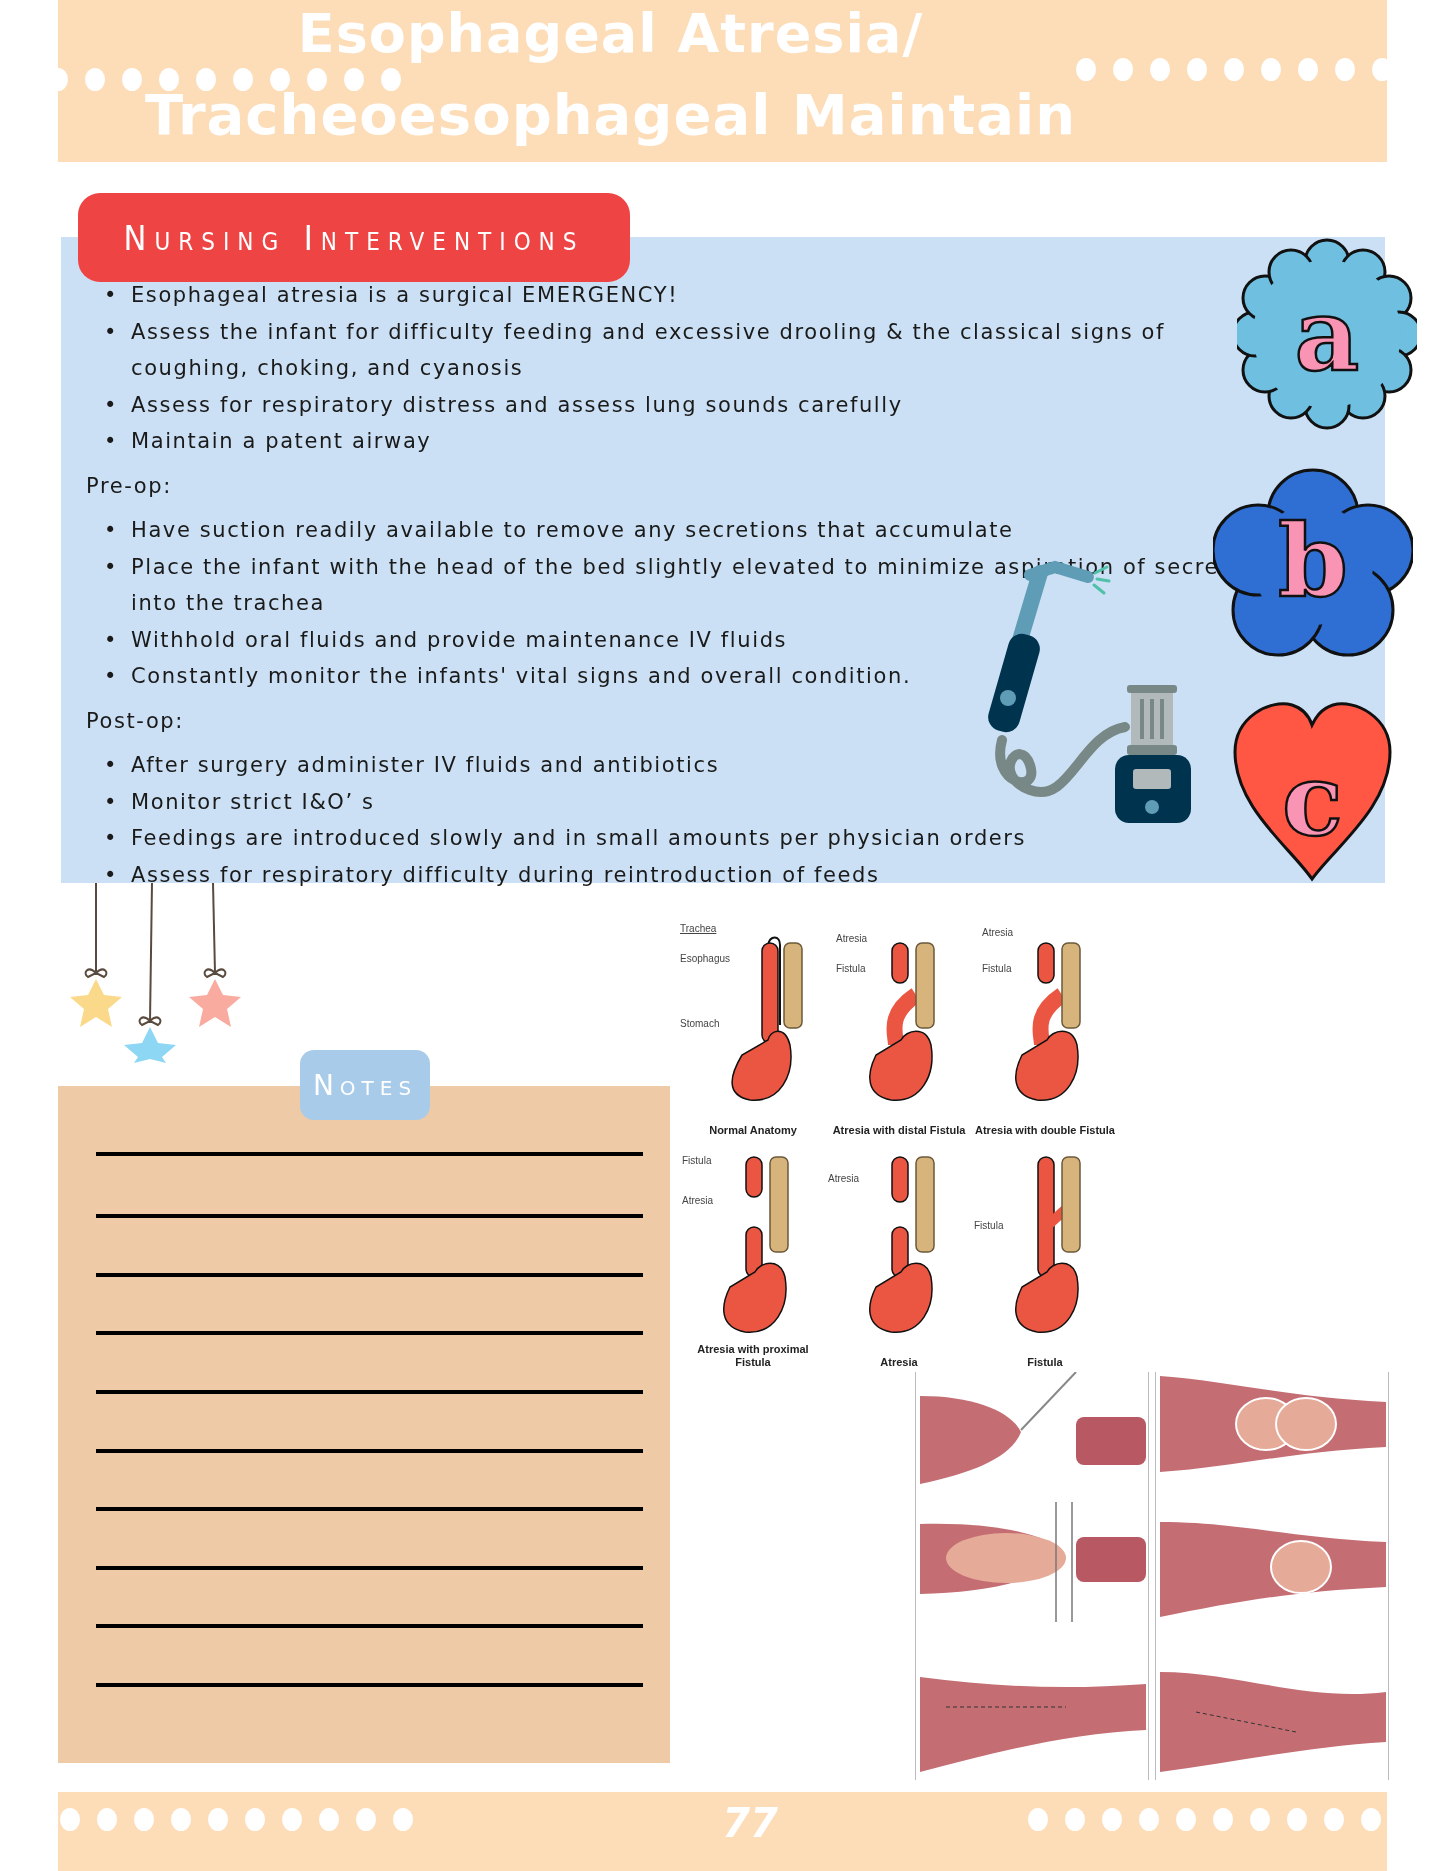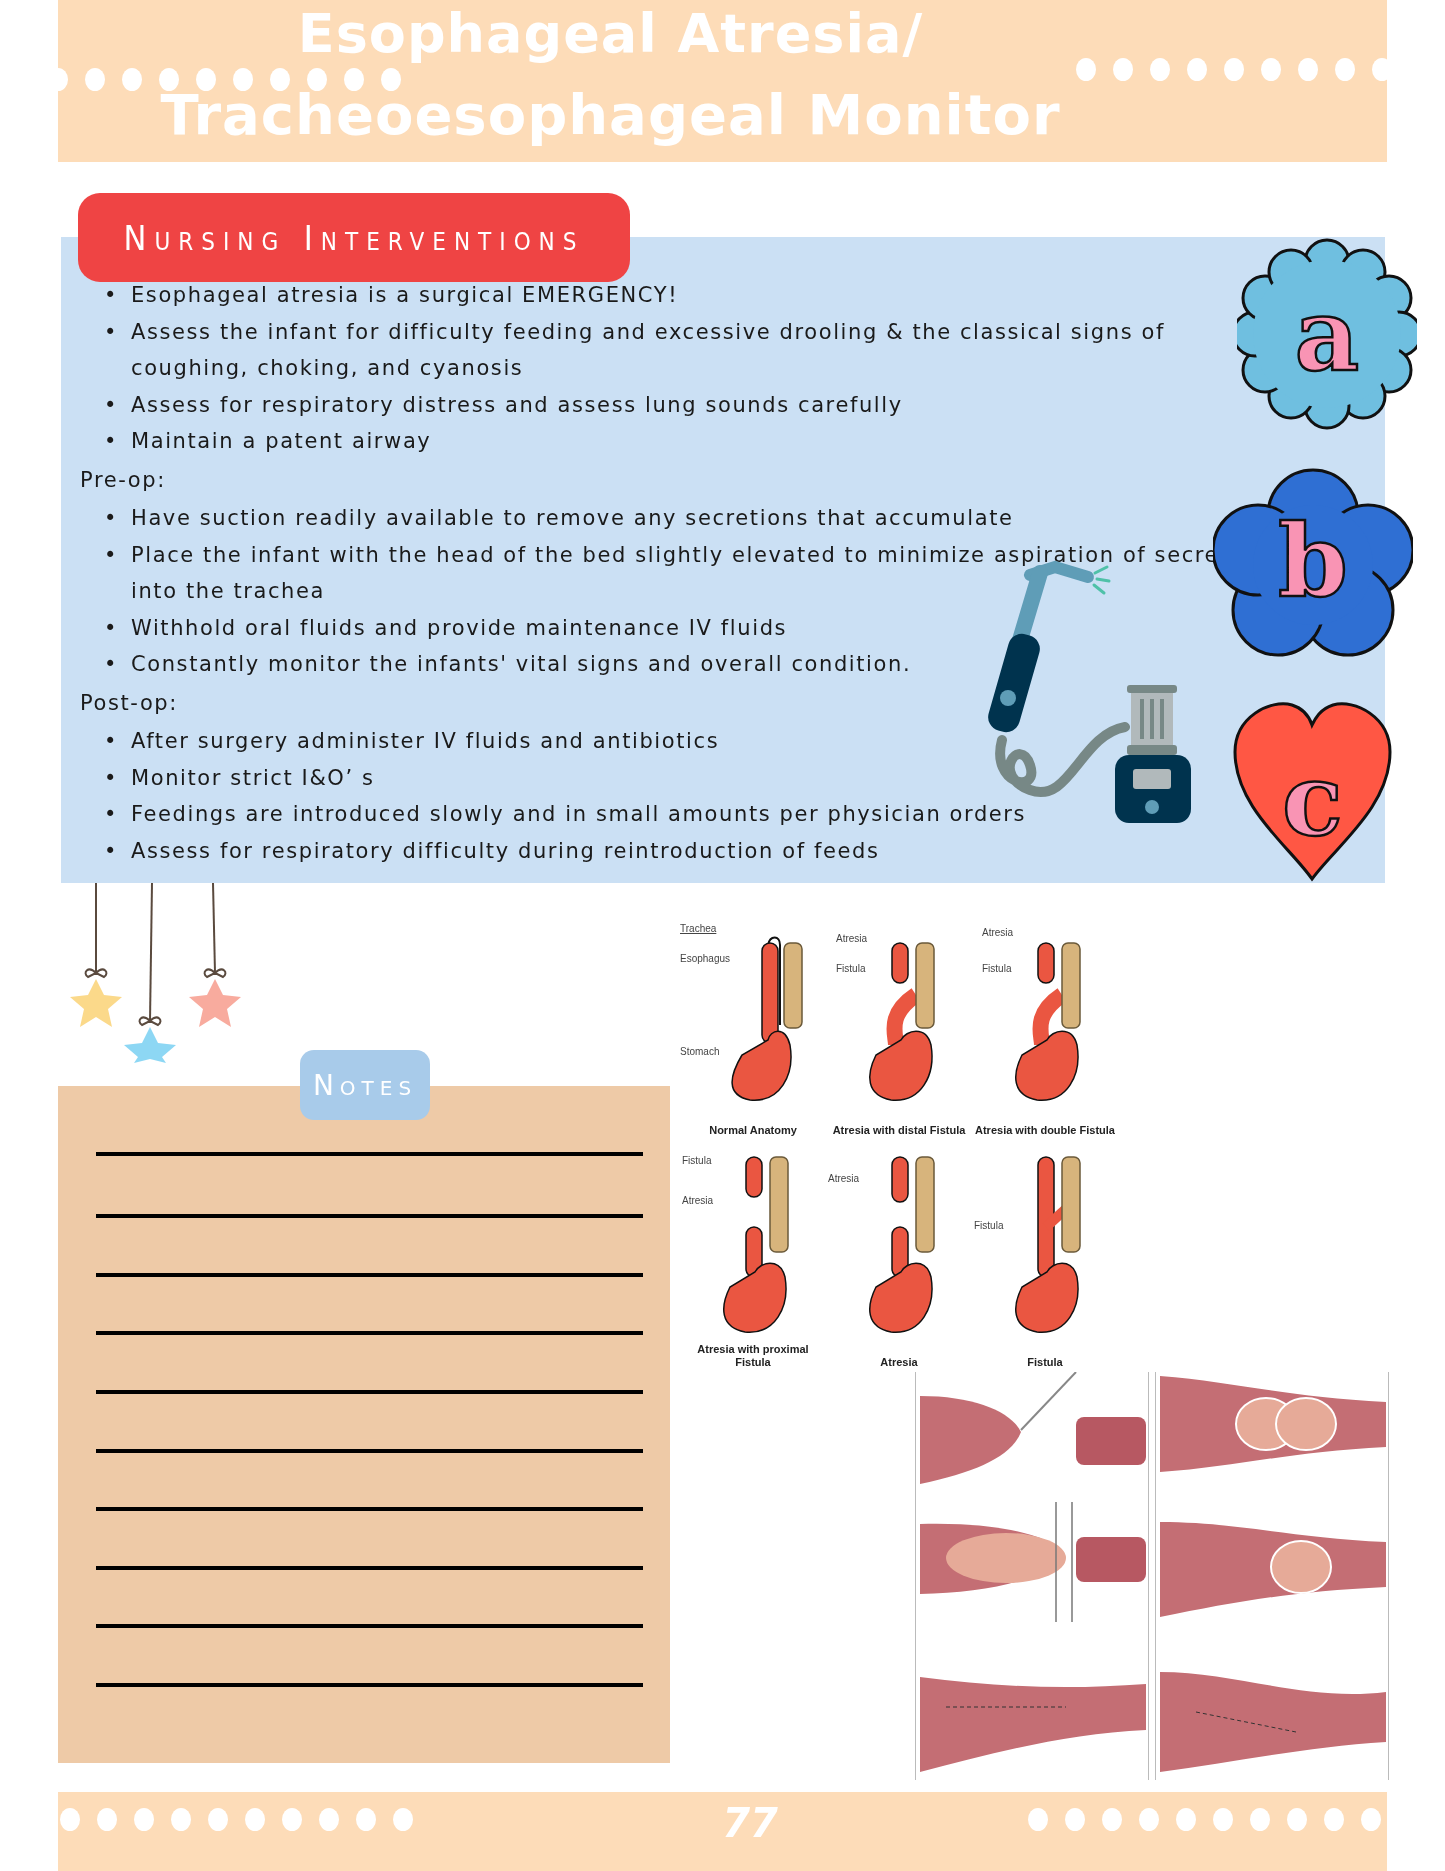--- a/index.html
+++ b/index.html
@@ -20,21 +20,21 @@
   .panel { left:61px; top:237px; width:1324px; height:646px; background:#cbe0f4; }
   .pill { left:78px; top:193px; width:552px; height:89px; background:#ef4444; border-radius:22px;
           color:#fff; display:flex; align-items:center; justify-content:center;
           font-family:"DejaVu Sans Condensed", "DejaVu Sans", sans-serif; font-size:34px;
           letter-spacing:8px; font-variant:small-caps; }
   .content { left:78px; top:277px; width:1160px; font-size:21px; line-height:36.5px;
              letter-spacing:1.6px; color:#1a1a1a; font-family:"DejaVu Sans", sans-serif; }
   .content ul { margin:0; padding-left:53px; list-style:none; }
   .content li { position:relative; }
   .content li::before { content:"•"; position:absolute; left:-27px; }
-  .content .section { margin:2px; }
+  .content .section { margin:8px; }
 
   
   .badge { display:flex; align-items:center; justify-content:center; }
   .badge-letter { font-family:"DejaVu Serif", serif; font-weight:bold; font-size:100px; color:#f994b4;
                   -webkit-text-stroke:2.5px #111; line-height:1; }
 
   
   .notes-box { left:58px; top:1086px; width:612px; height:677px; background:#eecaa7; }
   .notes-pill { left:300px; top:1050px; width:130px; height:70px; background:#a8cbea; border-radius:14px;
                 color:#fff; display:flex; align-items:center; justify-content:center;
@@ -78,21 +78,21 @@
     <div class="dot"></div>
     <div class="dot"></div>
     <div class="dot"></div>
     <div class="dot"></div>
   <div class="dot"></div>
     <div class="dot"></div>
     <div class="dot"></div>
     <div class="dot"></div>
 </div>
 <div class="abs title l1">Esophageal Atresia/</div>
-<div class="abs title l2">Tracheoesophageal Monitor</div>
+<div class="abs title l2">Tracheoesophageal Maintain</div>
 
 <div class="abs panel"></div>
 <div class="abs pill">Nursing Interventions</div>
 
 <div class="abs content">
   <ul>
     <li>Esophageal atresia is a surgical EMERGENCY!</li>
     <li style="width:1150px;">Assess the infant for difficulty feeding and excessive drooling &amp; the classical signs of coughing, choking, and cyanosis</li>
     <li>Assess for respiratory distress and assess lung sounds carefully</li>
     <li>Maintain a patent airway</li>
@@ -205,21 +205,21 @@
 
   <div class="diag-cell" style="left:0;top:0;">
     <svg width="146" height="200" viewBox="0 0 146 200">
       <path d="M88 40 C90 30 100 30 100 40 L100 120" stroke="#111" stroke-width="2" fill="none"></path>
       <rect x="82" y="38" width="16" height="100" rx="8" fill="#ea5641" stroke="#111" stroke-width="1.5"></rect>
       <path d="M62 150 C50 170 45 190 70 195 C100 198 115 170 110 140 C105 120 90 125 88 135 Z" fill="#ea5641" stroke="#111" stroke-width="1.5"></path>
       <rect x="104" y="38" width="18" height="85" rx="6" fill="#d7b47c" stroke="#6b5a3a" stroke-width="1.5"></rect>
     </svg>
     <span class="diag-label" style="left:0;top:18px;text-decoration:underline;">Trachea</span>
     <span class="diag-label" style="left:0;top:48px;text-align:center;">Esophagus</span>
-    <span class="diag-label" style="left:0;top:113px;margin-top:28px;">Stomach</span>
+    <span class="diag-label" style="left:0;top:113px;">Stomach</span>
     <div class="diag-caption">Normal Anatomy</div>
   </div>
   <div class="diag-cell" style="left:146px;top:0;">
     <svg width="146" height="200" viewBox="0 0 146 200">
       <rect x="66" y="38" width="16" height="40" rx="8" fill="#ea5641" stroke="#111" stroke-width="1.5"></rect>
       <path d="M90 90 C60 110 70 130 70 140" stroke="#ea5641" stroke-width="16" fill="none"></path>
       <path d="M50 150 C40 170 40 190 65 195 C95 198 110 170 105 140 C100 120 80 125 75 135 Z" fill="#ea5641" stroke="#111" stroke-width="1.5"></path>
       <rect x="90" y="38" width="18" height="85" rx="6" fill="#d7b47c" stroke="#6b5a3a" stroke-width="1.5"></rect>
     </svg>
     <span class="diag-label" style="left:10px;top:28px;">Atresia</span>

